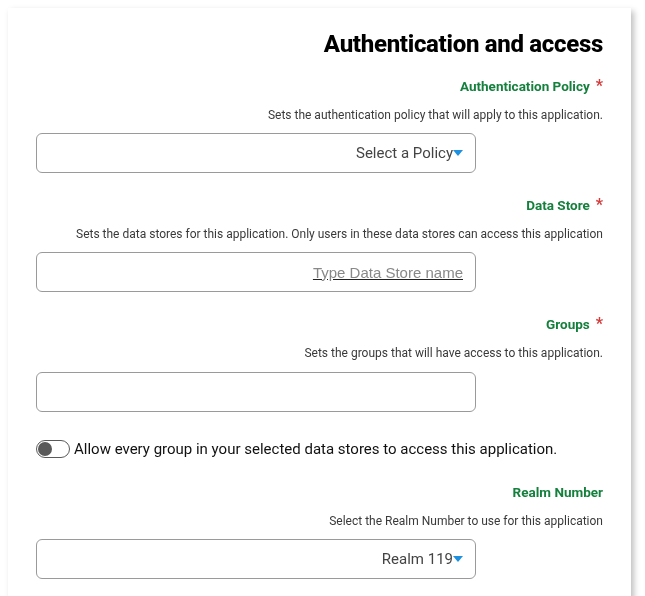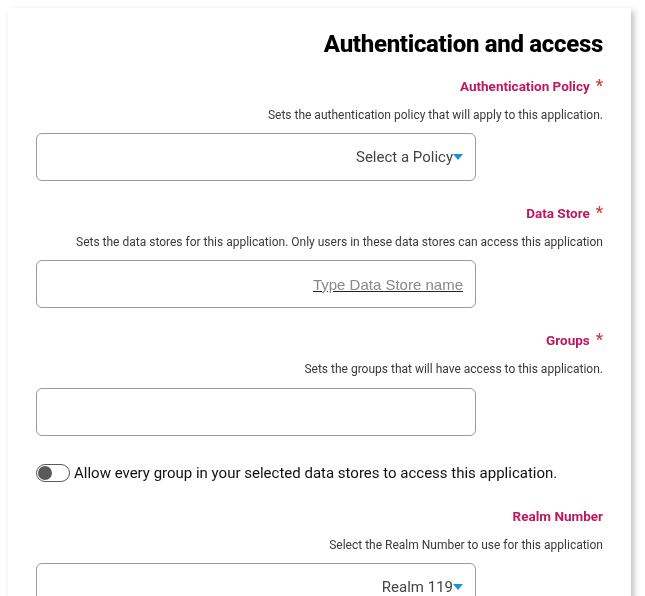--- a/index.html
+++ b/index.html
@@ -25,38 +25,38 @@
       color: #000;
       margin-bottom: 18px;
       letter-spacing: -0.3px;
     }
     .field-group {
       margin-bottom: 22px;
     }
     .field-label {
       font-size: 13.5px;
       font-weight: 700;
-      color: #be185d;
+      color: #15803d;
       display: inline-block;
     }
     .required {
       color: #d63b3b;
       font-weight: 700;
       margin-left: 2px;
     }
     .field-help {
       font-size: 12px;
       color: #3a3a3a;
       margin-top: 12px;
       margin-bottom: 10px;
       line-height: 1.35;
     }
     .select-box, .input-box {
       width: 440px;
-      height: 48px;
+      height: 40px;
       border: 1px solid #9a9a9a;
       border-radius: 6px;
       background: #fff;
       display: flex;
       align-items: center;
       padding: 0 12px;
       font-size: 15px;
       color: #222;
       position: relative;
       cursor: pointer;

